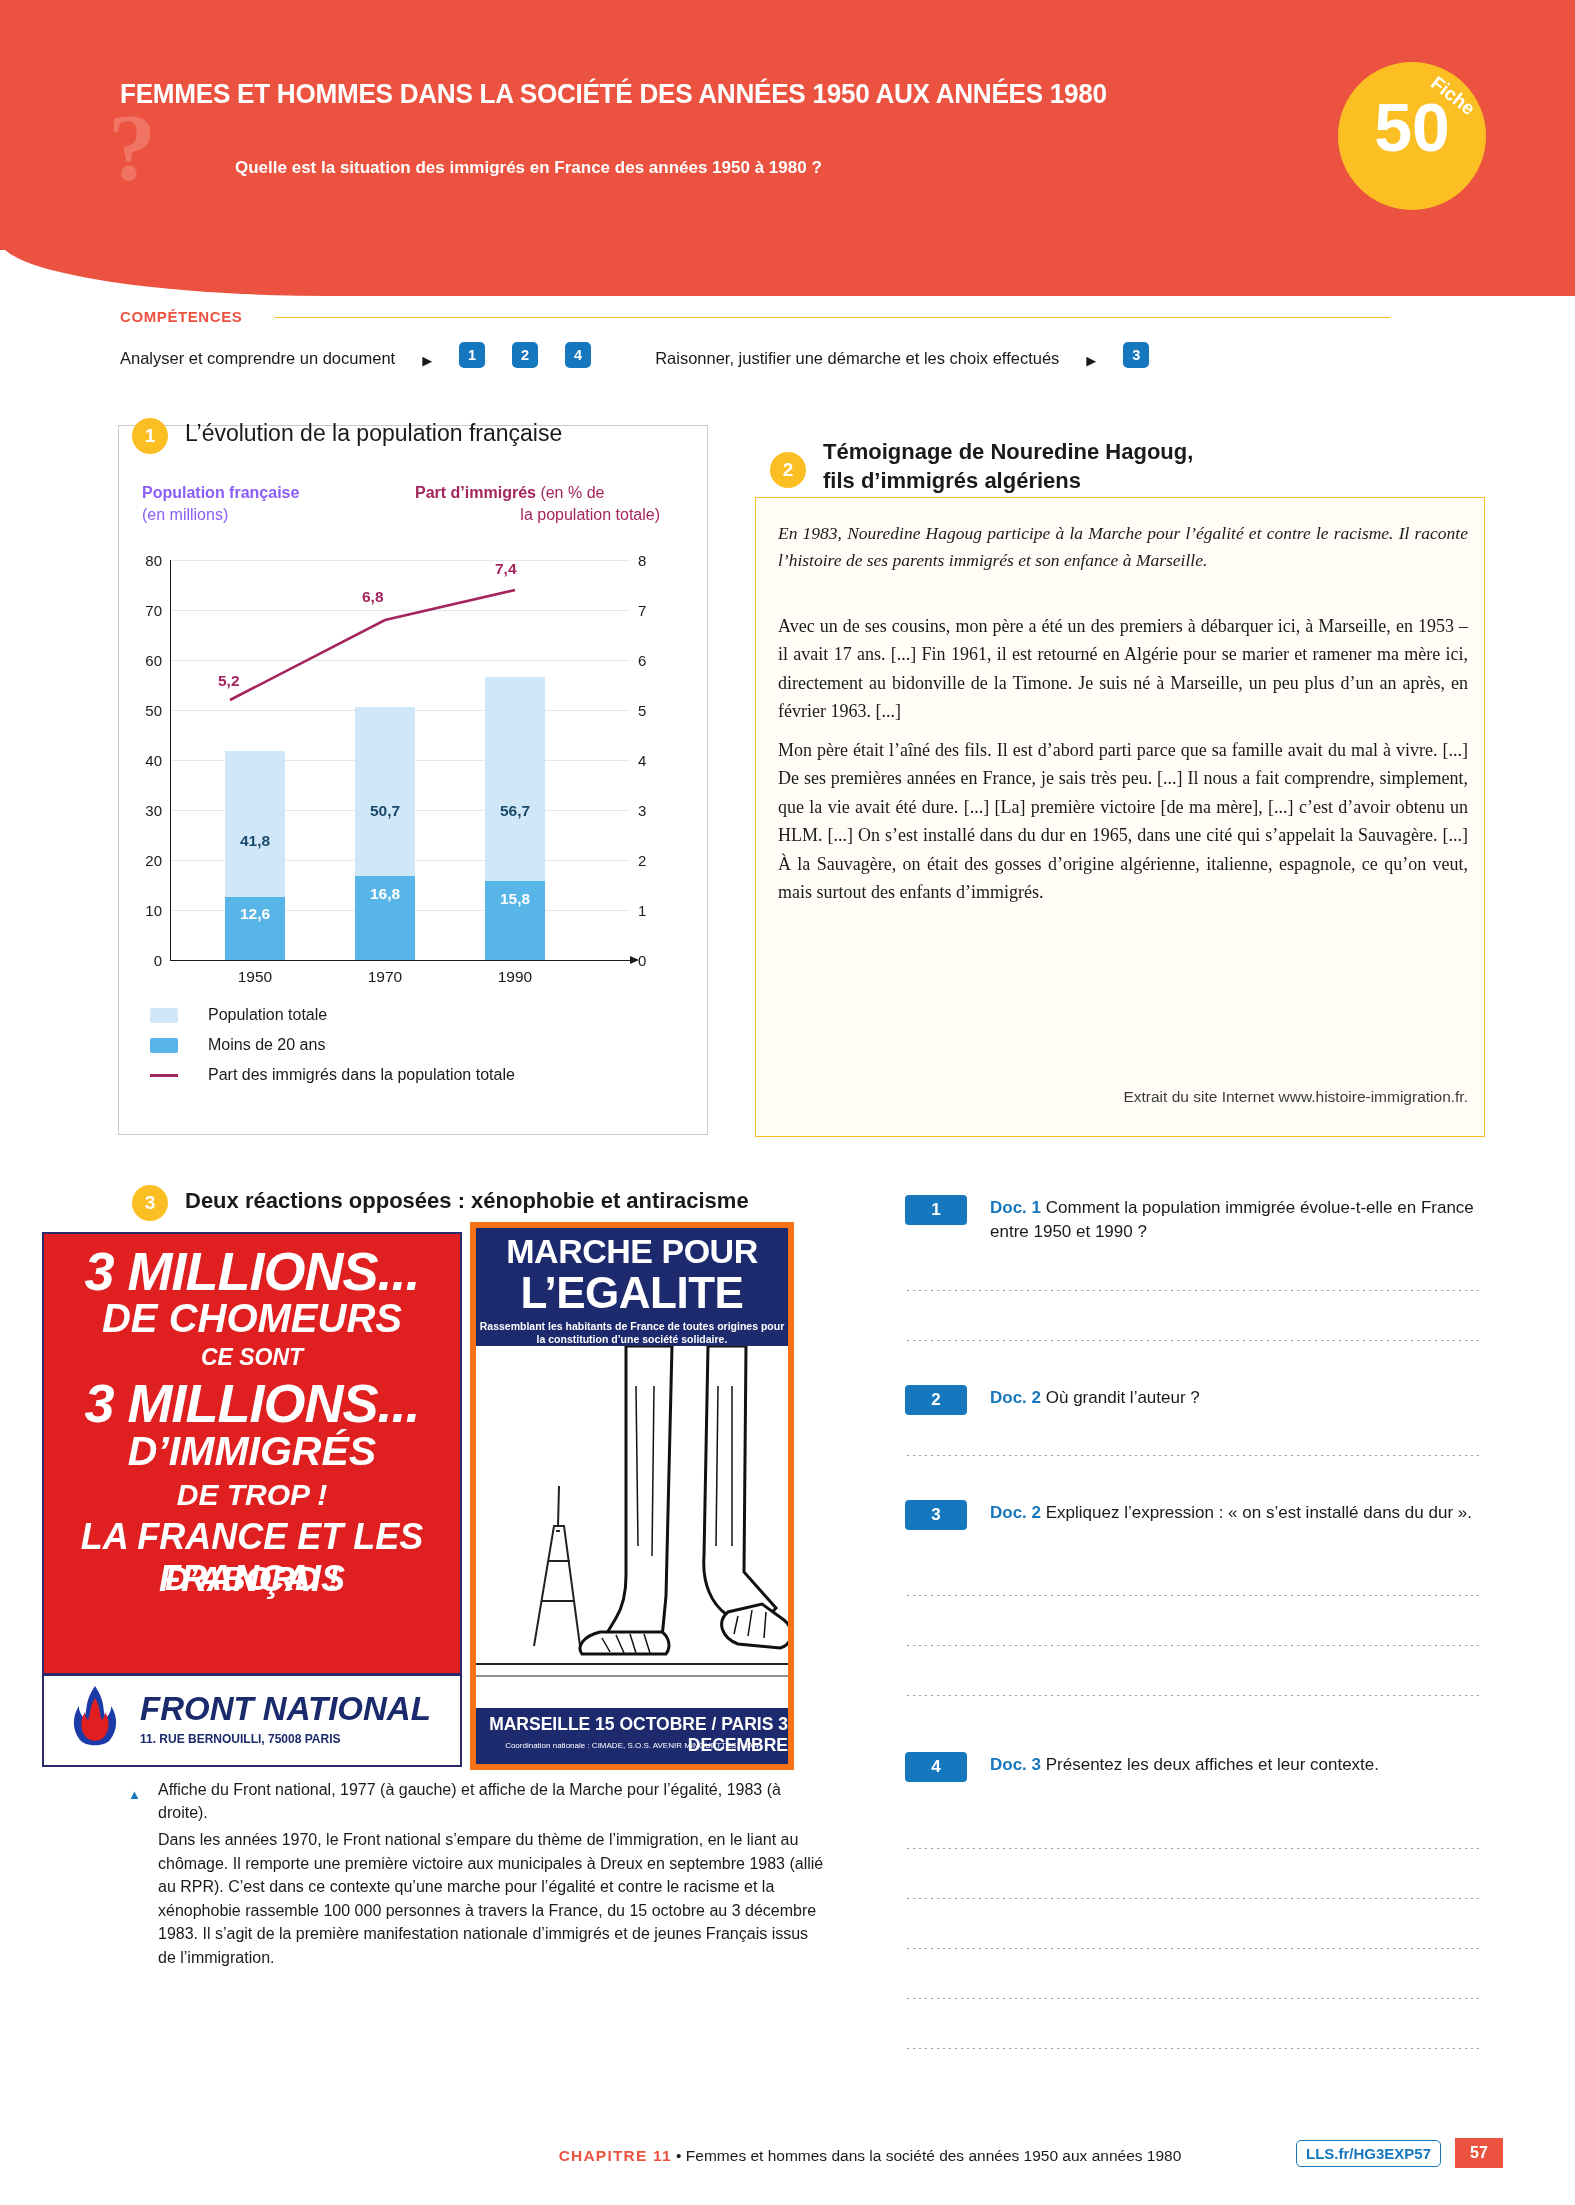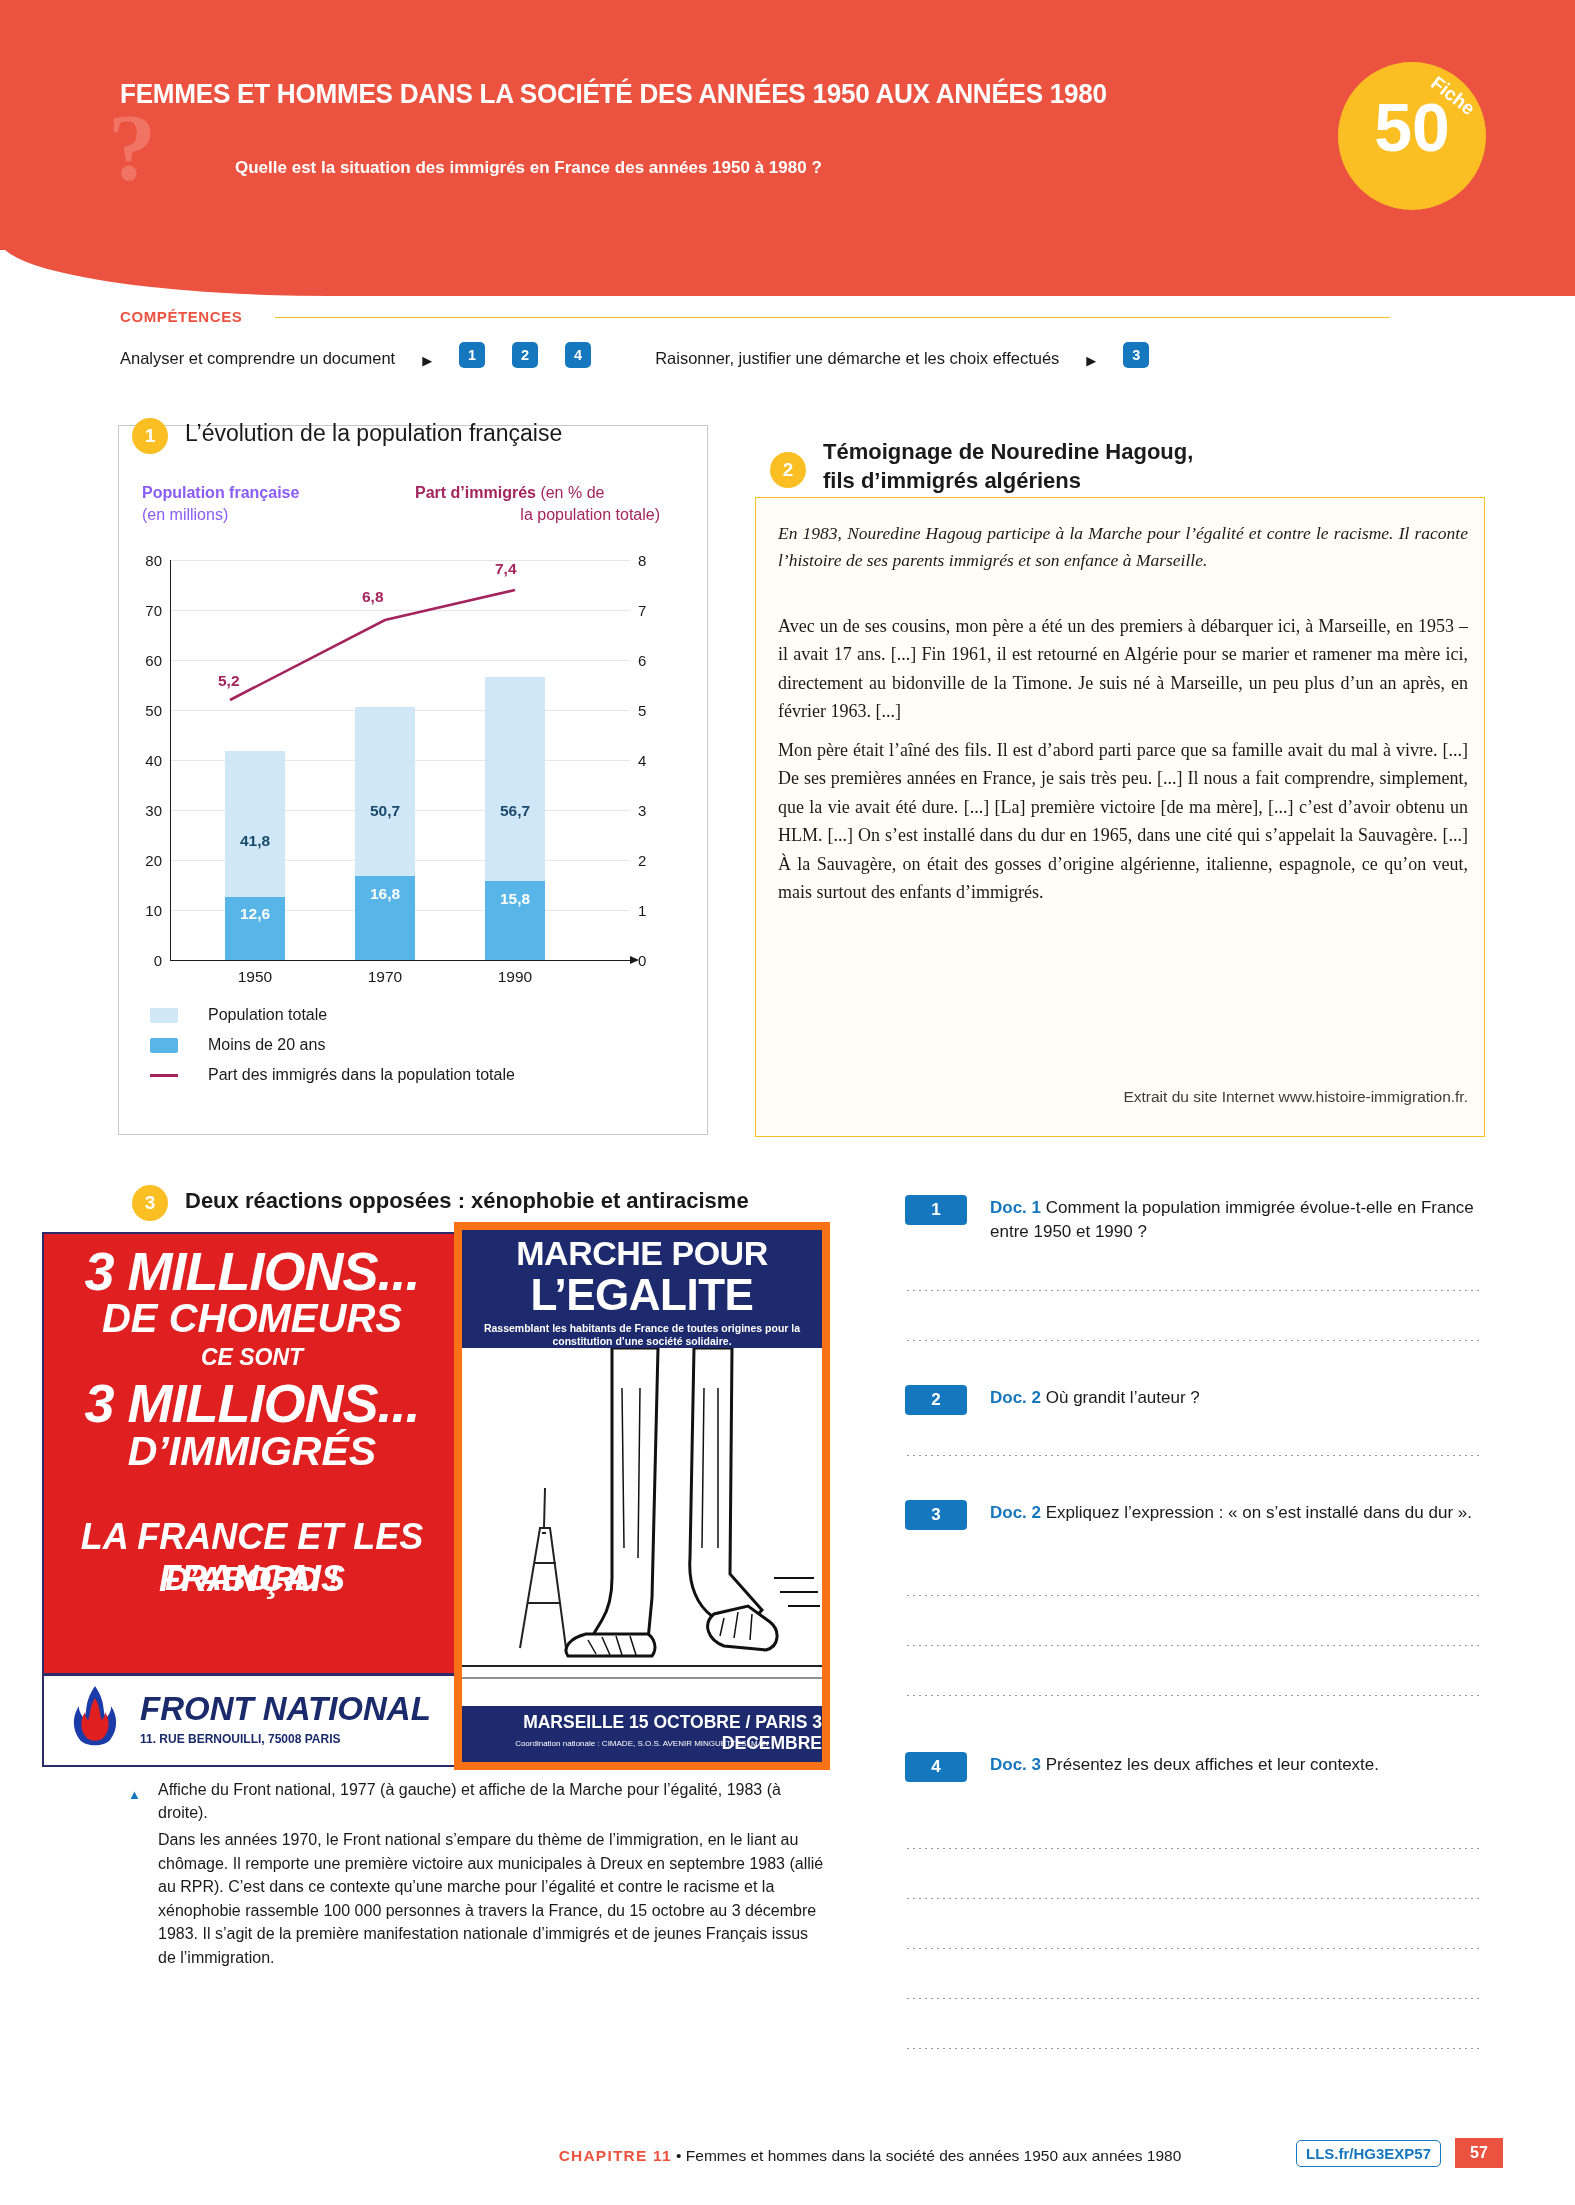--- a/index.html
+++ b/index.html
@@ -191,22 +191,22 @@
   .pl-fn {
     position:absolute; left:96px; top:14px; font-size:33px; font-weight:700; color:#1a2a6b; font-style:italic;
   }
   .pl-addr {
     position:absolute; left:96px; top:56px; font-size:12px; font-weight:700; color:#1a2a6b;
   }
   .pl-flame {
     position:absolute; left:20px; top:8px; width:62px; height:70px;
   }
   .poster-right {
-    position:absolute; left:454px; top:1222px; width:376px; height:548px;
-    background:#ffffff; border:8px solid #f97316;
+    position:absolute; left:470px; top:1222px; width:324px; height:548px;
+    background:#ffffff; border:6px solid #f97316;
     overflow:hidden;
   }
   .pr-head { position:absolute; left:0; top:0; width:100%; background:#1e2a6e; color:#fff; height:118px; }
   .pr-1 { position:absolute; top:4px; width:100%; text-align:center; font-size:34px; font-weight:700; letter-spacing:-0.5px; }
   .pr-2 { position:absolute; top:40px; width:100%; text-align:center; font-size:44px; font-weight:700; letter-spacing:-0.5px; }
   .pr-3 { position:absolute; top:92px; width:100%; text-align:center; font-size:10.5px; font-weight:700; line-height:1.25; }
   .pr-art { position:absolute; left:0; top:118px; width:100%; height:360px; background:#fff; }
   .pr-foot { position:absolute; left:0; bottom:0; width:100%; height:56px; background:#1e2a6e; color:#fff; }
   .pr-f1 { position:absolute; top:6px; width:100%; text-align:right; font-size:17.5px; font-weight:700; }
   .pr-f2 { position:absolute; top:33px; width:100%; text-align:center; font-size:8px; }
@@ -379,20 +379,21 @@
 
 <div class="circ doc3-num">3</div>
 <div class="doc3-title">Deux réactions opposées : xénophobie et antiracisme</div>
 
 <div class="poster-left">
   <div class="pl-text pl-1">3 MILLIONS...</div>
   <div class="pl-text pl-2">DE CHOMEURS</div>
   <div class="pl-text pl-3">CE SONT</div>
   <div class="pl-text pl-4">3 MILLIONS...</div>
   <div class="pl-text pl-5">D’IMMIGRÉS</div>
+  <div class="pl-text pl-6">DE TROP !</div>
   <div class="pl-text pl-7">LA FRANCE ET LES FRANÇAIS</div>
   <div class="pl-text pl-8">D’ABORD !</div>
   <div class="pl-band">
     <svg class="pl-flame" viewBox="0 0 62 70">
       <path d="M31 2 C20 18 24 26 20 34 C14 28 15 22 15 22 C8 32 8 46 16 56 C22 63 40 63 46 56 C54 46 54 32 47 22 C47 22 48 28 42 34 C38 26 42 18 31 2 Z" fill="#1a3ba8"></path>
       <path d="M31 14 C25 24 27 30 24 36 C20 32 21 28 21 28 C16 36 16 46 22 53 C26 58 36 58 40 53 C46 46 46 36 41 28 C41 28 42 32 38 36 C35 30 37 24 31 14 Z" fill="#e02020"></path>
     </svg>
     <div class="pl-fn">FRONT NATIONAL</div>
     <div class="pl-addr">11. RUE BERNOUILLI, 75008 PARIS</div>
   </div>

